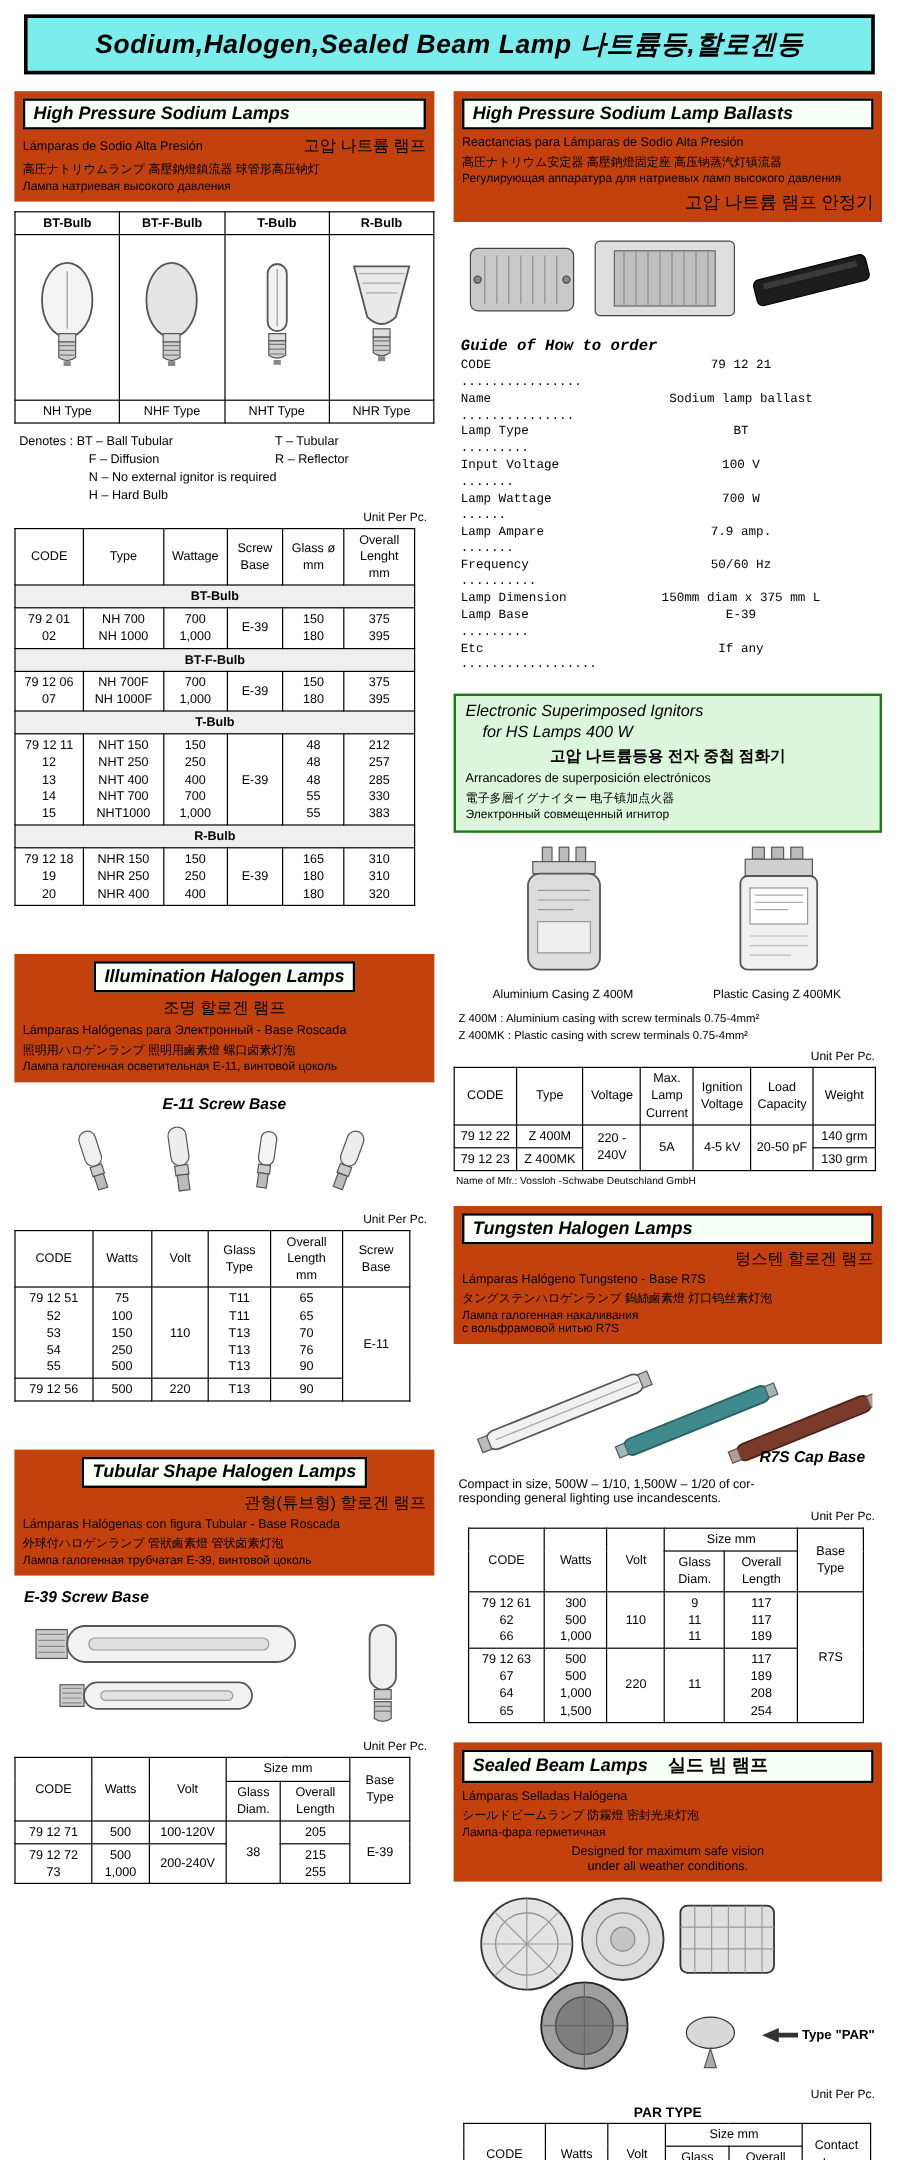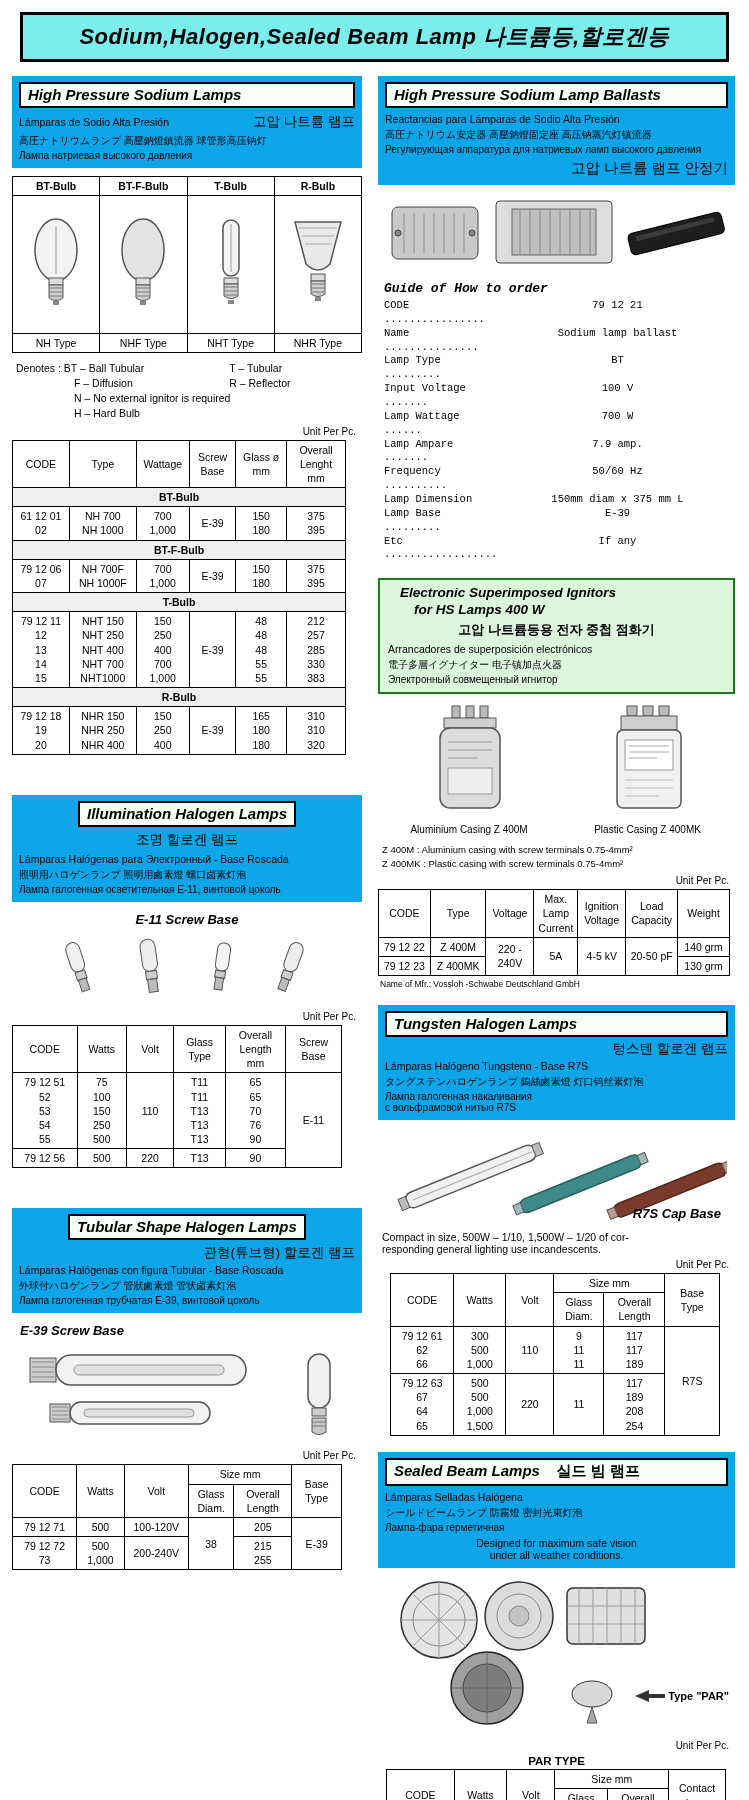--- a/index.html
+++ b/index.html
@@ -9,21 +9,21 @@
 
   
   .banner { margin: 2px 8px 14px; border: 3px solid #000; background: #7beded; text-align: center; padding: 7px 4px; }
   .banner h1 { font-size: 22px; font-style: italic; font-weight: bold; letter-spacing: .5px; white-space: nowrap; }
 
   .cols { display: flex; gap: 16px; align-items: flex-start; }
   .col-l { width: 350px; flex: none; }
   .col-r { width: 357px; flex: none; }
 
   
-  .green { background: #0ea5e9; padding: 6px 7px 7px; }
+  .green { background: #c2410c; padding: 6px 7px 7px; }
   .sec-header { border: 2px solid #000; background: #f7fff7; padding: 2px 7px 3px; font-style: italic; font-weight: bold; font-size: 15px; display: block; }
   .row-es-ko { display: flex; justify-content: space-between; align-items: center; margin-top: 5px; }
   .es { font-size: 10.5px; }
   .ko-big { font-size: 13.5px; font-weight: normal; }
   .cjk { font-size: 10px; margin-top: 3px; }
   .ru { font-size: 10px; margin-top: 2px; }
   .pre { white-space: pre-line; }
   .right { text-align: right; }
   .center { text-align: center; }
 
@@ -51,21 +51,21 @@
 
   
   .guide { margin: 8px 2px 0 6px; font-family: Liberation Mono, monospace; }
   .guide-title { font-style: italic; font-weight: bold; font-size: 13px; margin-bottom: 3px; }
   .g-row { display: flex; font-size: 10.5px; line-height: 1.32; }
   .g-label { width: 118px; flex: none; }
   .g-val { flex: 1; text-align: center; }
 
   
   .ign-box { border: 2px solid #1c7a1c; background: #dcf6dc; padding: 5px 8px 7px; margin-top: 16px; }
-  .ign-title { font-style: italic; font-weight: bold; font-size: 13.5px; line-height: 1.2; margin-left: 12px; }
+  .ign-title { font-style: italic; font-weight: normal; font-size: 13.5px; line-height: 1.2; }
   .ign-ko { font-weight: bold; font-size: 13px; margin: 3px 0 4px; }
 
   .notes { font-size: 9.5px; margin: 8px 0 0 4px; line-height: 1.5; }
   .mfr { font-size: 8.5px; margin: 3px 0 0 2px; }
 
   .note-text { font-size: 10.5px; margin: 8px 2px 0 4px; }
   .par-title { font-weight: bold; font-size: 11.5px; text-align: center; margin: 4px 0 2px; } .mt10 { margin-top: 10px; } .mt16 { margin-top: 16px; } .mt40 { margin-top: 40px; }
   svg { display: block; }
   .svg-center { margin: 0 auto; }
 </style>
@@ -181,21 +181,21 @@
             <th style="width:50px">Glass ø
 mm</th>
             <th style="width:58px">Overall
 Lenght
 mm</th>
           </tr>
           <tr class="band">
                 <td colspan="6">BT-Bulb</td>
               </tr>
           <tr>
-            <td>61 12 01
+            <td>79 2 01
 02</td>
             <td>NH 700
 NH 1000</td>
             <td>700
 1,000</td>
             <td>E-39</td>
             <td>150
 180</td>
             <td>375
 395</td>

